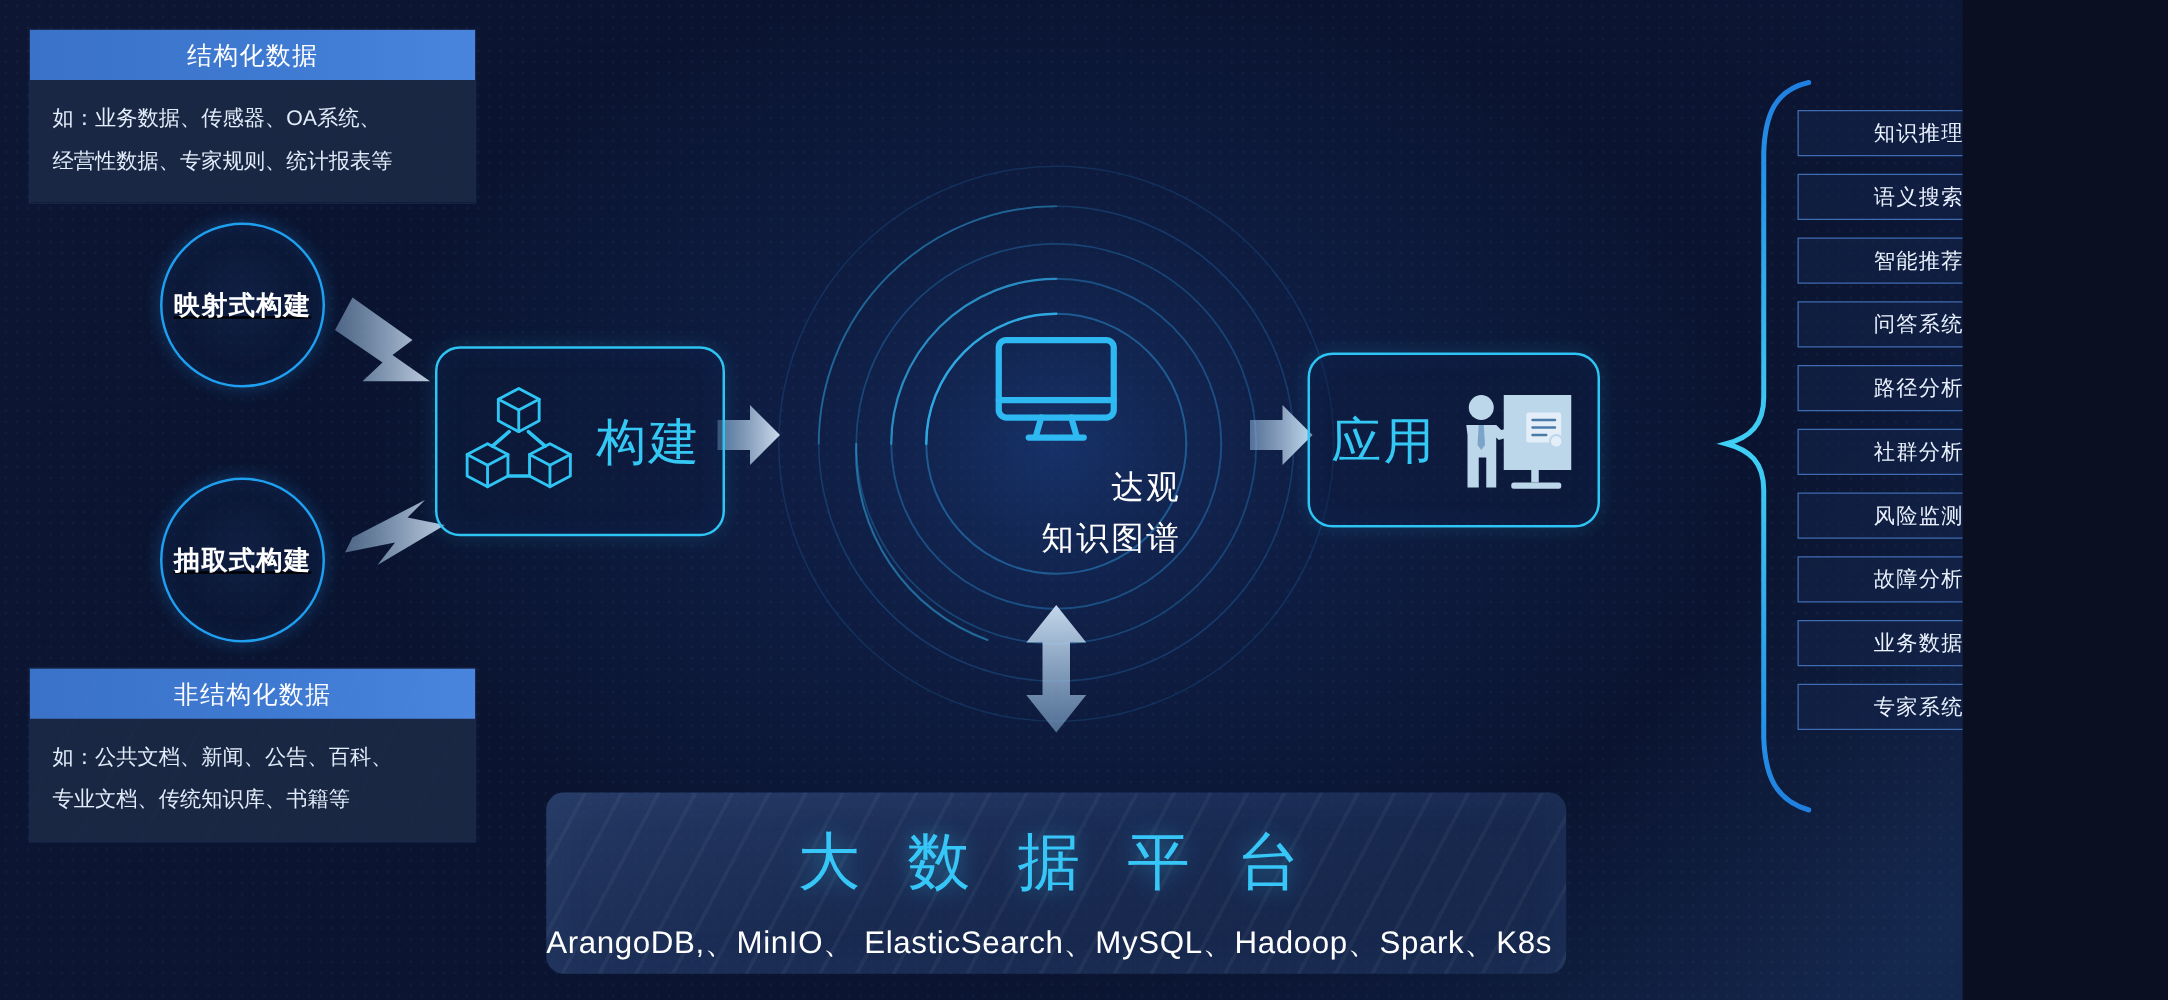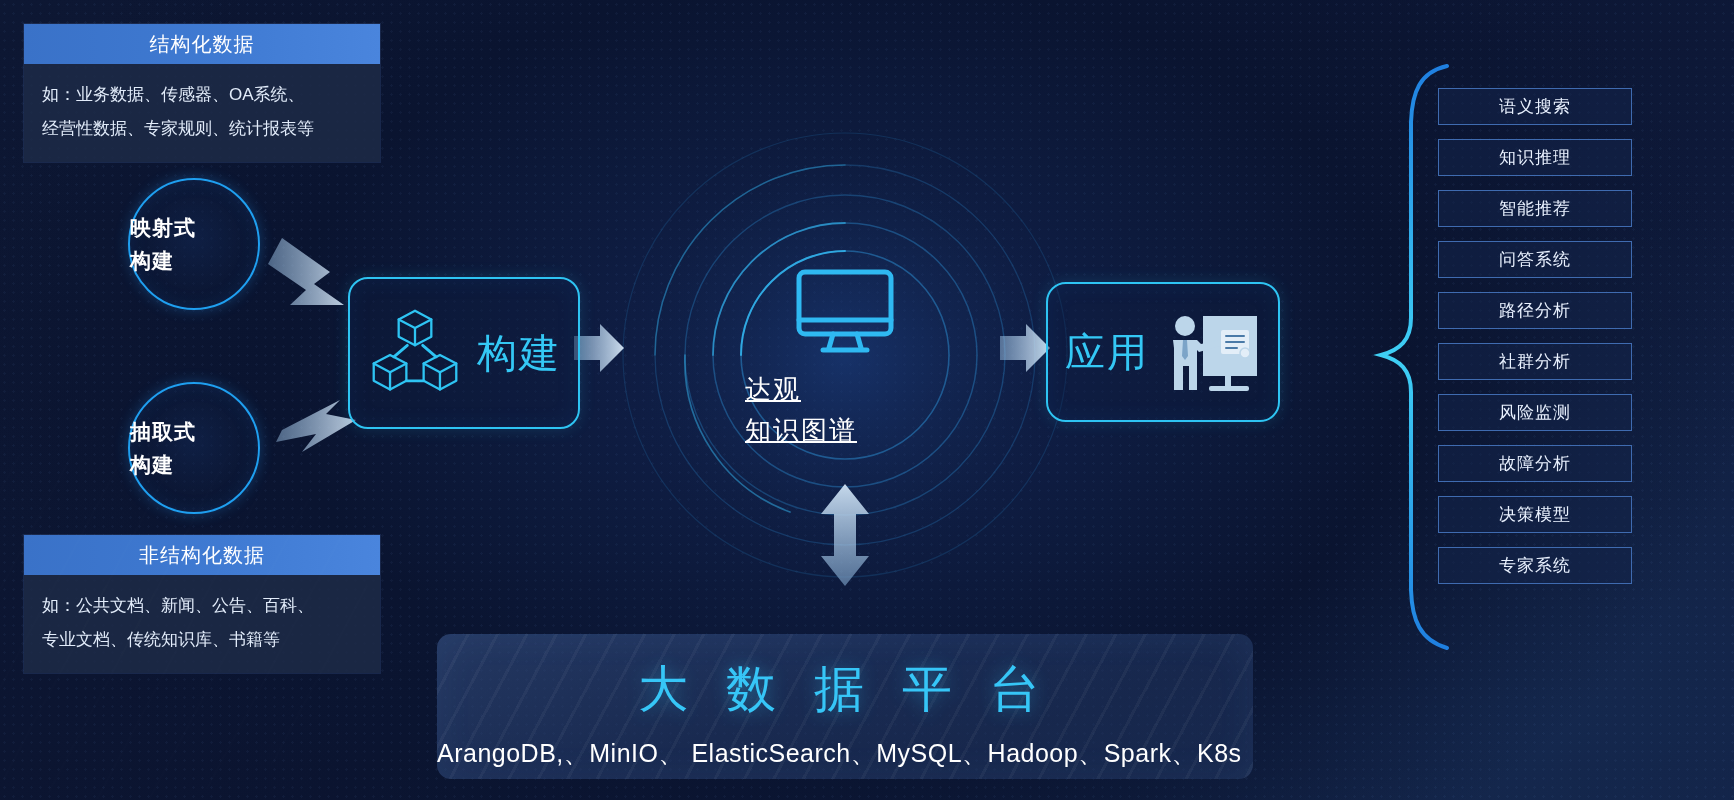--- a/index.html
+++ b/index.html
@@ -1,18 +1,18 @@
 <!DOCTYPE html>
 <html><head>
 <meta charset="utf-8">
 <style>
   html,body{margin:0;padding:0;background:#0a1021;}
   body{width:1734px;height:800px;font-family:"Liberation Sans","DejaVu Sans",sans-serif;overflow:hidden;}
 
-  #stage{position:relative;width:1734px;height:800px;overflow:hidden;
+  #stage{position:relative;width:1570px;height:800px;overflow:hidden;
     background:
       radial-gradient(ellipse 900px 620px at 845px 360px, #122250 0%, #0d1a3c 38%, #0a1430 62%, rgba(10,16,38,0) 100%),
       radial-gradient(ellipse 1200px 800px at 1500px 700px, #15294f 0%, rgba(10,18,45,0) 65%),
       linear-gradient(135deg,#0d1733 0%,#0b1430 45%,#101d40 100%);
   }
   
   #stage:before{content:"";position:absolute;inset:0;
     background-image:radial-gradient(rgba(130,180,255,.085) 1px, transparent 1.4px);
     background-size:9px 9px;opacity:.55;pointer-events:none;}
   
@@ -29,33 +29,33 @@
   .src-head{height:40px;display:flex;align-items:center;justify-content:center;
     background:linear-gradient(90deg,#3a72c8 0%,#3f7ad2 55%,#4a85dd 100%);
     color:#fff;font-size:20px;letter-spacing:1px;}
   .src-body{padding:14px 34px 16px 18px;}
   .src-line{color:#e2ecfa;font-size:17px;line-height:34px;white-space:nowrap;}
 
   
   .circ{width:128px;height:128px;border-radius:50%;
     border:2px solid #1f9ff0;
     background:radial-gradient(circle at 50% 45%, rgba(18,40,84,.55) 0%, rgba(11,22,50,.25) 70%);
-    display:flex;flex-direction:column;justify-content:center;
-    box-shadow:0 0 14px rgba(36,150,240,.30), inset 0 0 18px rgba(30,120,220,.16);}
+    display:flex;flex-direction:row;align-items:center;justify-content:center;
+    box-shadow:0 0 14px rgba(36,150,240,.30), inset 0 0 18px rgba(30,120,220,.16);text-decoration:underline;}
   .circ span{color:#fff;font-size:21px;line-height:33px;letter-spacing:1px;font-weight:600;}
 
   
   .stage-box{border:2px solid #2ec4f3;border-radius:20px;
     background:rgba(14,30,64,.35);
     display:flex;align-items:center;justify-content:center;
     box-shadow:0 0 16px rgba(46,196,243,.16), inset 0 0 22px rgba(20,90,170,.12);}
   .stage-label{color:#34c8f5;font-size:40px;letter-spacing:2px;font-weight:500;}
 
   
-  .kg-text{position:absolute;left:0;right:0;text-align:left;color:#fff;text-decoration:underline;}
+  .kg-text{position:absolute;left:0;right:0;text-align:right;color:#fff;}
   .kg-t1{font-size:26px;letter-spacing:2px;}
   .kg-t2{font-size:26px;letter-spacing:2px;margin-top:6px;}
 
   
   .app-item{width:192px;height:35px;border:1px solid #3f6bb0;
     background:rgba(20,36,74,.55);
     display:flex;align-items:center;justify-content:center;}
   .app-item span{color:#eaf2ff;font-size:17px;letter-spacing:1px;}
 
   
@@ -224,45 +224,45 @@
 
         <circle cx="28" cy="20" r="10"></circle>
         <path d="M 16 34 L 40 34 L 44 38 L 62 34 L 63 40 L 42 46 L 40 44 L 40 84 L 32 84 L 32 60 L 26 60 L 26 84 L 17 84 L 17 42 Z"></path>
         <path d="M 26 34 L 30 34 L 31 50 L 28 54 L 25 50 Z" fill="#7ba4c8"></path>
       </g>
     </svg>
   </div>
 
   <div class="abs" style="left:1438px;top:88px;display:flex;flex-direction:column;gap:14px">
     <div class="app-item">
+        <span>知识推理</span>
+      </div>
+    <div class="app-item">
         <span>语义搜索</span>
       </div>
     <div class="app-item">
-        <span>知识推理</span>
-      </div>
-    <div class="app-item">
         <span>智能推荐</span>
       </div>
     <div class="app-item">
         <span>问答系统</span>
       </div>
     <div class="app-item">
         <span>路径分析</span>
       </div>
     <div class="app-item">
         <span>社群分析</span>
       </div>
     <div class="app-item">
         <span>风险监测</span>
       </div>
     <div class="app-item">
         <span>故障分析</span>
       </div>
     <div class="app-item">
-        <span>决策模型</span>
+        <span>业务数据</span>
       </div>
     <div class="app-item">
         <span>专家系统</span>
       </div>
   </div>
 
   <div class="abs" id="bdp" style="left:437px;top:634px">
     <div class="bdp-title">大 数 据 平 台</div>
     <div class="bdp-stack">ArangoDB,、MinIO、 ElasticSearch、MySQL、Hadoop、Spark、K8s</div>
   </div>

